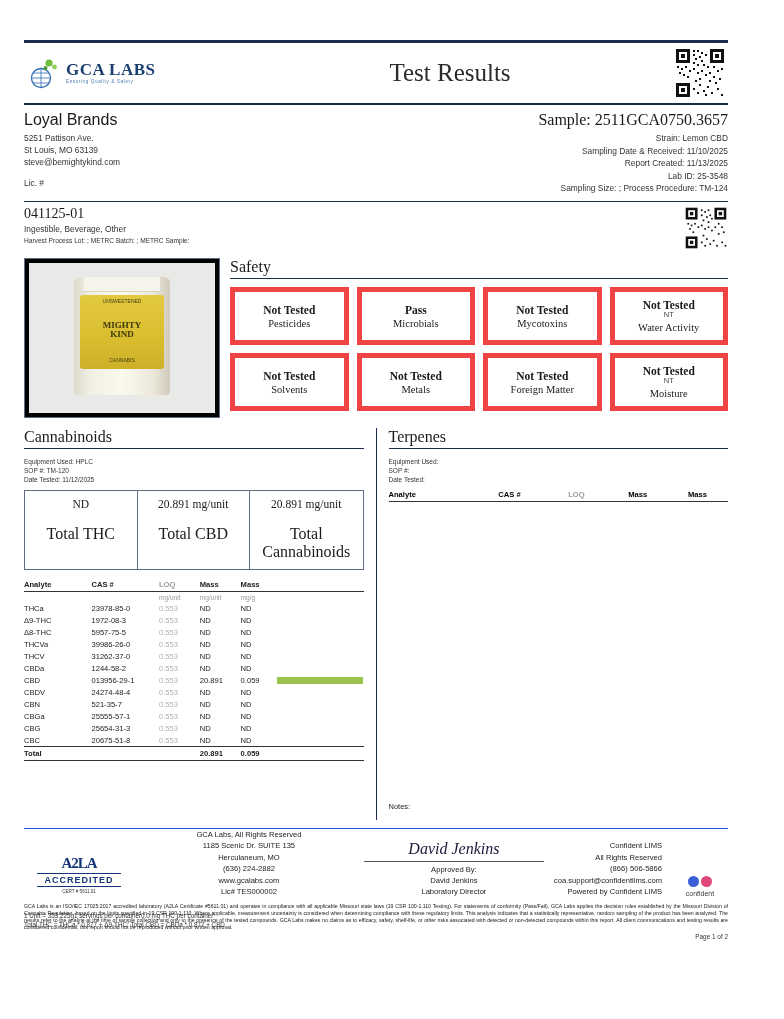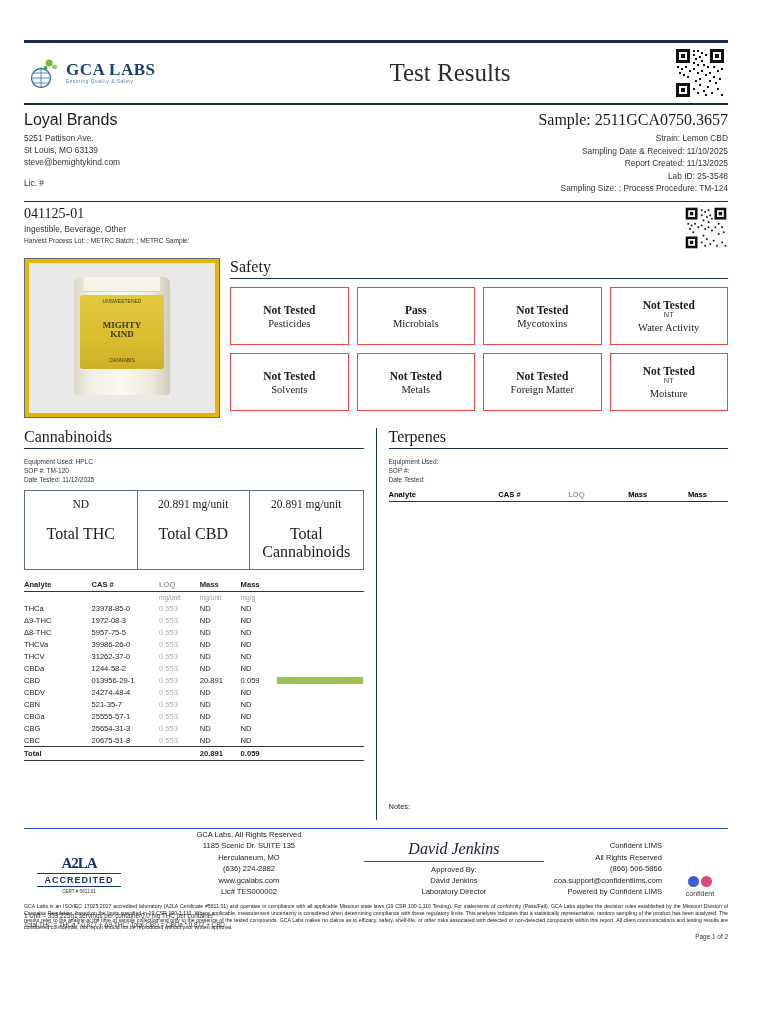--- a/index.html
+++ b/index.html
@@ -144,21 +144,21 @@
     display: flex;
     gap: 10px;
     margin-top: 8px;
   }
   .photo-box {
     width: 196px;
     height: 160px;
     border: 1px solid #5f6d86;
     box-sizing: border-box;
     padding: 4px;
-    background: #eab308;
+    background: #000000;
   }
   .photo-inner {
     width: 100%;
     height: 100%;
     background: #e9e9e7;
     position: relative;
     overflow: hidden;
   }
   .jar {
     position: absolute;
@@ -216,21 +216,21 @@
     border-bottom: 1px solid #1b2b4b;
     padding-bottom: 2px;
     margin-bottom: 8px;
   }
   .safety-grid {
     display: grid;
     grid-template-columns: repeat(4, 1fr);
     gap: 8px;
   }
   .safety-cell {
-    border: 1px solid #ef4444;
+    border: 5px solid #ef4444;
     height: 58px;
     display: flex;
     flex-direction: column;
     align-items: center;
     justify-content: center;
     box-sizing: border-box;
   }
   .safety-status {
     font-family: "Liberation Serif", serif;
     font-size: 11.5px;

